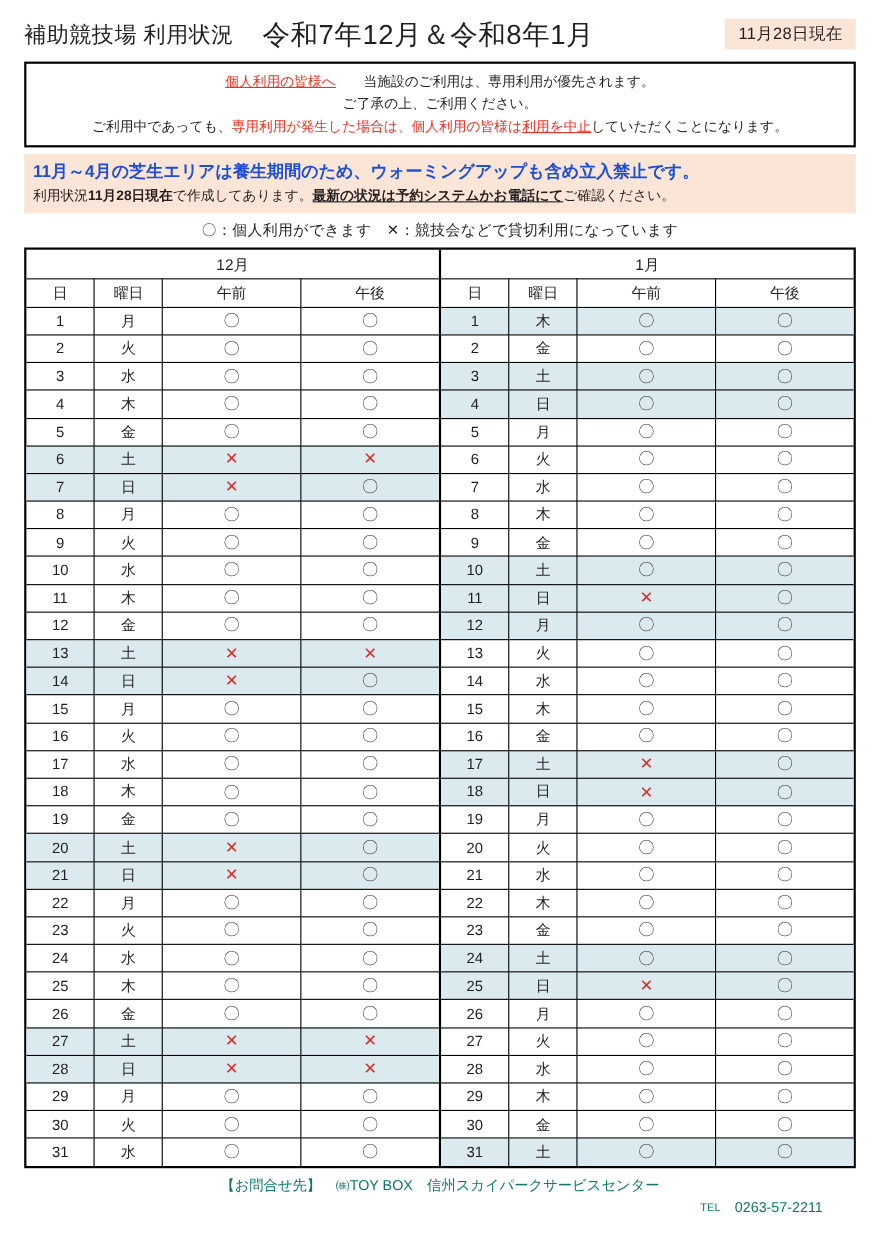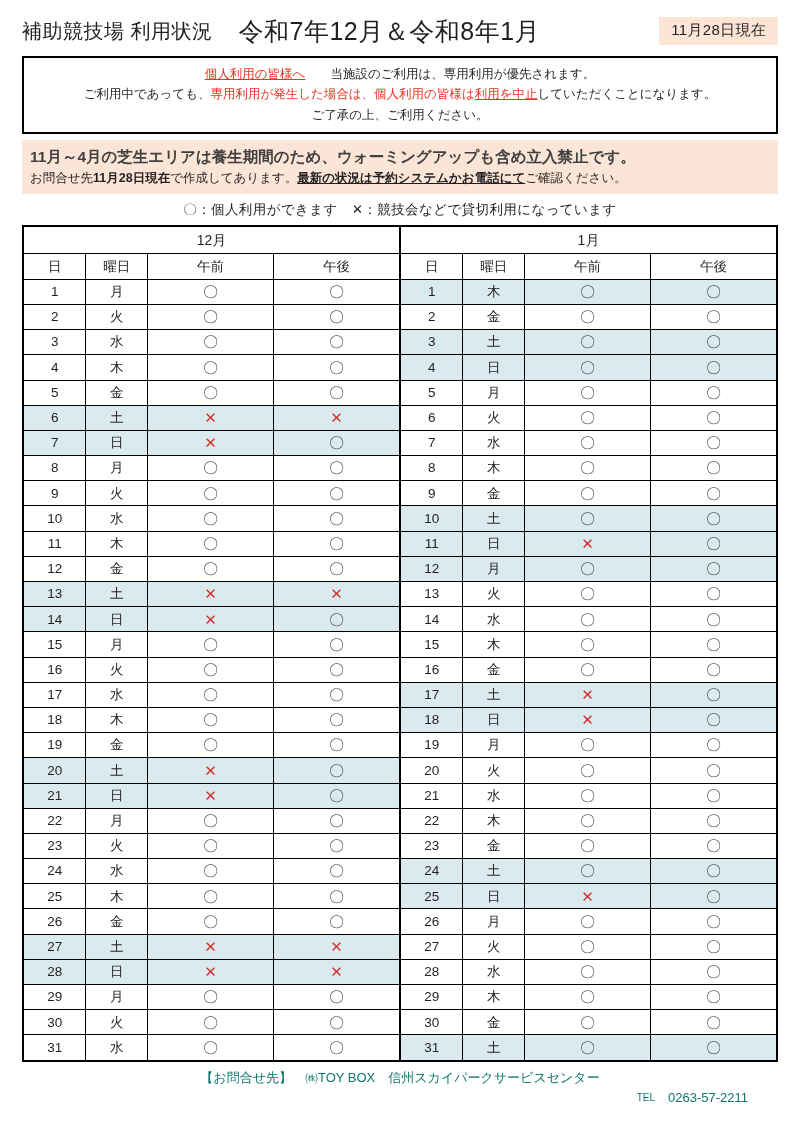--- a/index.html
+++ b/index.html
@@ -75,21 +75,21 @@
     margin-top: 6px;
     line-height: 1.5;
   }
   .warn-l1 {
     color: #ea3323;
     font-size: 14.5px;
     font-weight: bold;
     white-space: nowrap;
   }
   .warn-l2 {
-    color: #404040;
+    color: #1d4ed8;
     font-size: 15.5px;
     font-weight: bold;
     white-space: nowrap;
   }
   .warn-l3 {
     font-size: 12.5px;
     color: #231f20;
     white-space: nowrap;
     margin-top: 1px;
   }
@@ -189,27 +189,27 @@
 <div class="page">
 
   <div class="header-row">
     <div class="title-main">補助競技場 利用状況</div>
     <div class="title-period">令和7年12月＆令和8年1月</div>
     <div class="asof-badge">11月28日現在</div>
   </div>
 
   <div class="notice-box">
     <div class="ln"><span class="red u">個人利用の皆様へ</span>　　<span>当施設のご利用は、専用利用が優先されます。</span></div>
+    <div class="ln">ご了承の上、ご利用ください。</div>
     <div class="ln"><span>ご利用中であっても、</span><span class="red">専用利用が発生した場合は、個人利用の皆様は</span><span class="red u">利用を中止</span><span>していただくことになります。</span></div>
-    <div class="ln">ご了承の上、ご利用ください。</div>
   </div>
 
   <div class="warn-box">
     <div class="warn-l2">11月～4月の芝生エリアは養生期間のため、ウォーミングアップも含め立入禁止です。</div>
-    <div class="warn-l3"><span>お問合せ先</span><b>11月28日現在</b><span>で作成してあります。</span><b class="u">最新の状況は予約システムかお電話にて</b><span>ご確認ください。</span></div>
+    <div class="warn-l3"><span>利用状況</span><b>11月28日現在</b><span>で作成してあります。</span><b class="u">最新の状況は予約システムかお電話にて</b><span>ご確認ください。</span></div>
   </div>
 
   <div class="legend">〇：個人利用ができます　✕：競技会などで貸切利用になっています</div>
 
   <div class="cal-wrap">
 
     <div class="cal-col left">
       <table class="cal">
         <colgroup>
           <col class="c-day">

